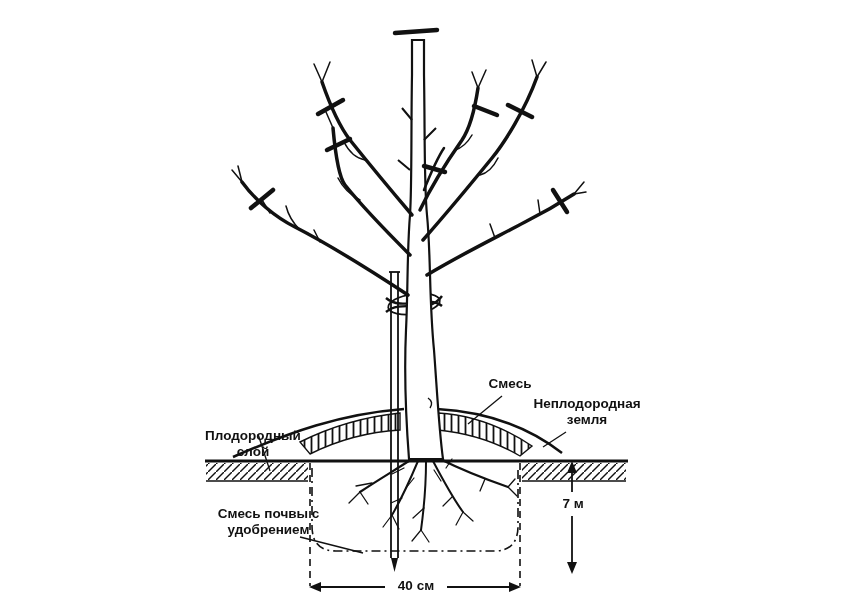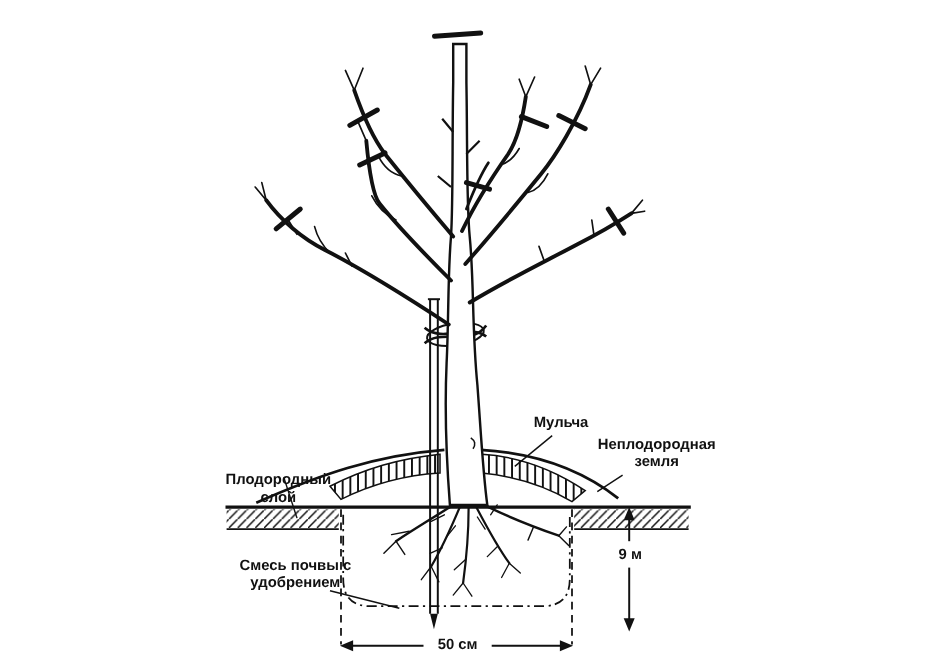--- a/index.html
+++ b/index.html
@@ -128,23 +128,23 @@
   <g>
     <line x1="314" y1="587" x2="516" y2="587" stroke="#111" stroke-width="1.8"></line>
     <polygon points="309,587 321,582 321,592" fill="#111"></polygon>
     <polygon points="521,587 509,582 509,592" fill="#111"></polygon>
     <rect x="385" y="575" width="62" height="23" fill="#ffffff"></rect>
   </g>
 </svg>
 
 <div class="lbl" style="left:198px;top:396px;width:110px;margin-top:32px;">Плодородный слой</div>
 
-<div class="lbl" style="left:470px;top:376px;width:80px;">Мульча</div>
+<div class="lbl" style="left:470px;top:376px;width:80px;">Смесь</div>
 
-<div class="lbl" style="left:528px;top:396px;width:118px;margin-left:10px;">Неплодородная земля</div>
+<div class="lbl" style="left:528px;top:396px;width:118px;">Неплодородная земля</div>
 
 <div class="lbl" style="left:216px;top:506px;width:105px;">Смесь почвы с удобрением</div>
 
-<div class="lbl" style="left:552px;top:496px;width:42px;">9 м</div>
+<div class="lbl" style="left:552px;top:496px;width:42px;">7 м</div>
 
-<div class="lbl" style="left:384px;top:578px;width:64px;">50 см</div>
+<div class="lbl" style="left:384px;top:578px;width:64px;">40 см</div>
 
 </div>
 
 </body></html>

